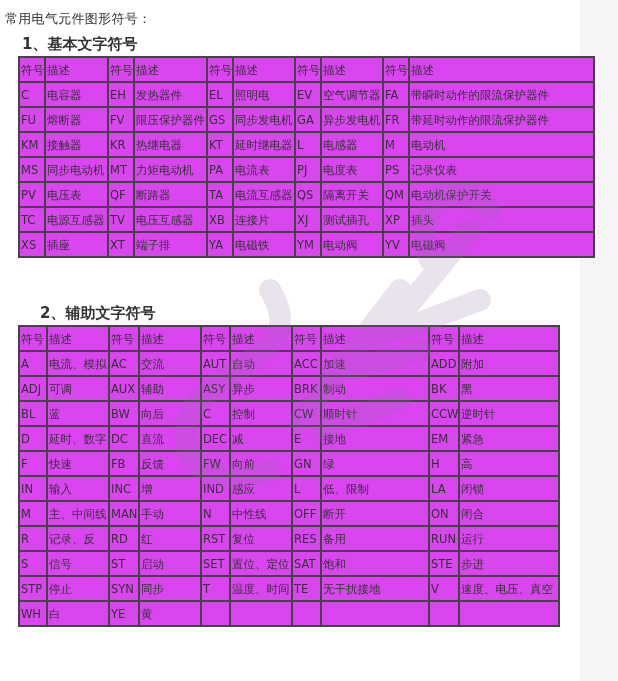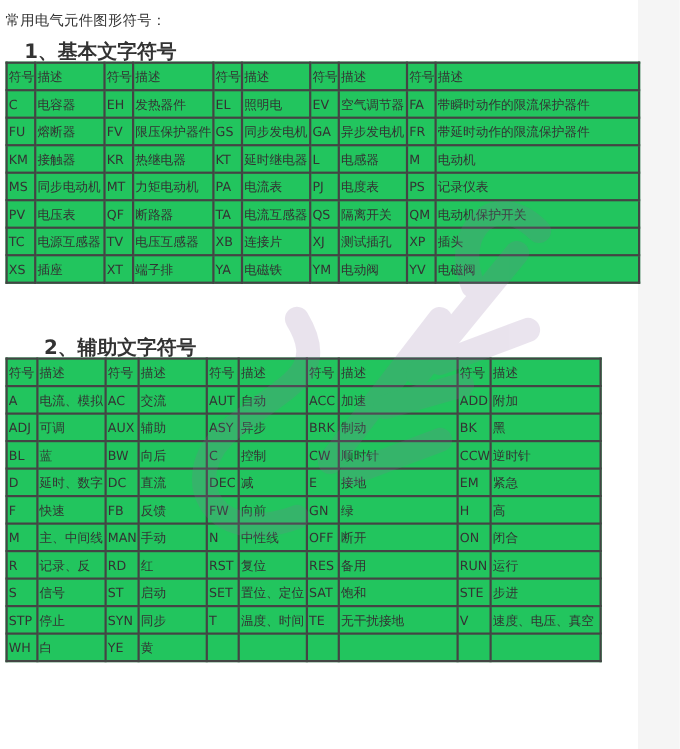--- a/index.html
+++ b/index.html
@@ -13,29 +13,30 @@
     .page-bg-right {
       position: absolute; left: 580px; top: 0; width: 38px; height: 681px;
       background: #f5f5f5;
     }
     .heading-main {
       position: absolute; left: 5px; top: 10px;
       font-size: 13px; font-weight: normal; color: #333;
       letter-spacing: 0.3px;
     }
     .heading-sub {
-      position: absolute; font-size: 18px; font-weight: bold; color: #333;
+      position: absolute; font-size: 15px; font-weight: bold; color: #333;
     }
     .heading-sub.h1 { left: 22px; top: 35px; }
     .heading-sub.h2 { left: 40px; top: 304px; }
     table.sym {
       position: absolute;
       border-collapse: collapse;
-      background: #22c55e;
+      background: #d946ef;
       table-layout: fixed;
+      margin-left: 13px;
     }
     table.sym td {
       border: 2px solid #444;
       padding: 0 0 0 1px;
       font-size: 11.5px;
       color: #333;
       white-space: nowrap;
       overflow: hidden;
       height: 23px;
       vertical-align: middle;
@@ -252,20 +253,32 @@
         <td>F</td>
         <td>快速</td>
         <td>FB</td>
         <td>反馈</td>
         <td>FW</td>
         <td>向前</td>
         <td>GN</td>
         <td>绿</td>
         <td>H</td>
         <td>高</td>
+      </tr>
+      <tr>
+        <td>IN</td>
+        <td>输入</td>
+        <td>INC</td>
+        <td>增</td>
+        <td>IND</td>
+        <td>感应</td>
+        <td>L</td>
+        <td>低、限制</td>
+        <td>LA</td>
+        <td>闭锁</td>
       </tr>
       <tr>
         <td>M</td>
         <td>主、中间线</td>
         <td>MAN</td>
         <td>手动</td>
         <td>N</td>
         <td>中性线</td>
         <td>OFF</td>
         <td>断开</td>

